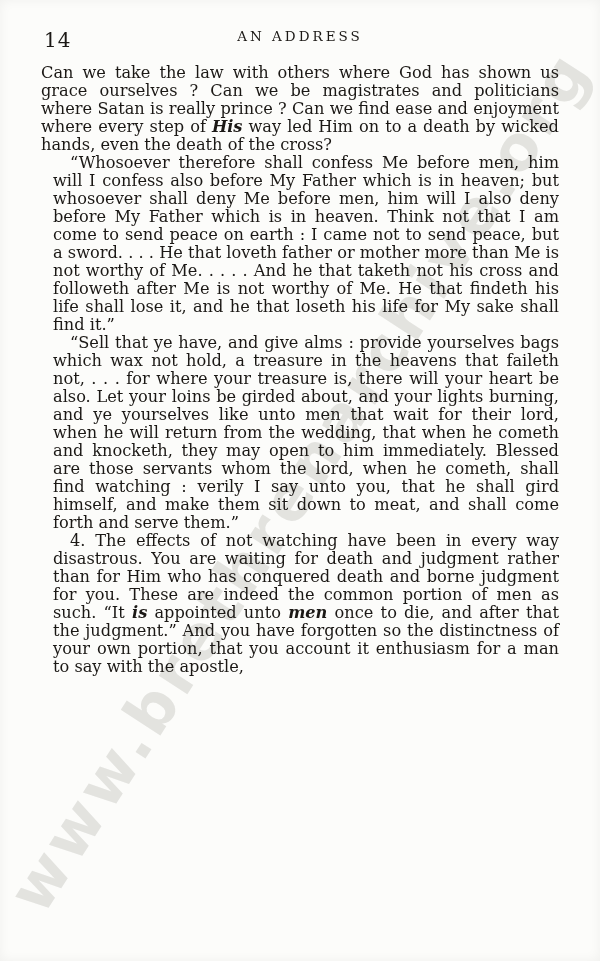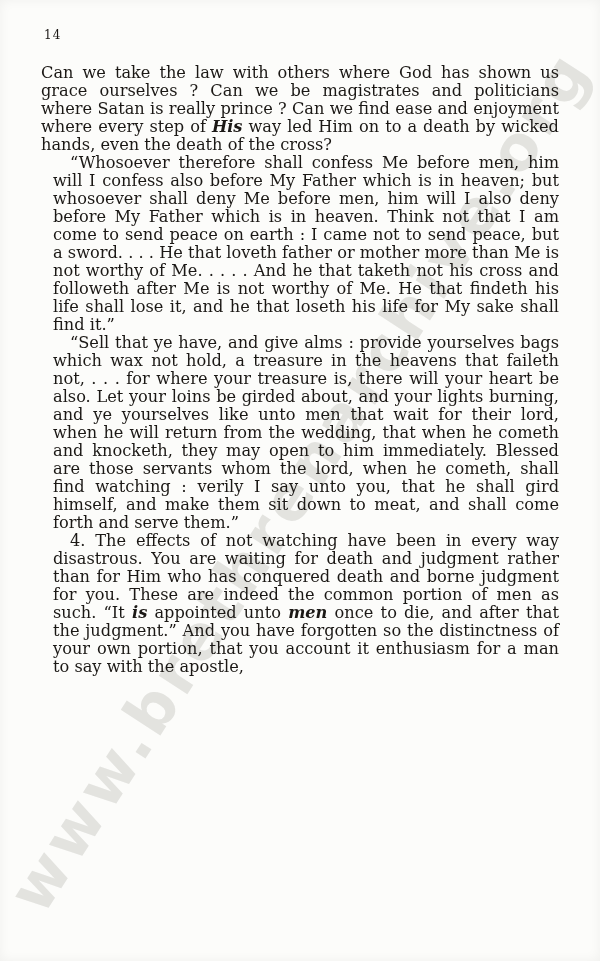--- a/index.html
+++ b/index.html
@@ -35,21 +35,21 @@
   .header {
     position: relative;
     height: 26px;
     margin-bottom: 12px;
     z-index: 1;
   }
   .pagenum {
     position: absolute;
     left: 3px;
     top: 2px;
-    font-size: 12px;
+    font-size: 20px;
     letter-spacing: 1px;
   }
   .title {
     position: absolute;
     left: 0;
     right: 0;
     top: 2px;
     text-align: center;
     font-size: 13.5px;
     letter-spacing: 3px;
@@ -68,20 +68,21 @@
   .para.indent { text-indent: 17px; margin-left: 12px; }
   .para em { font-style: italic; font-weight: 600; }
 </style>
 </head>
 <body>
 
 <div class="page">
   <div class="watermark">www.brethrenarchive.org</div>
   <header class="header">
     <span class="pagenum">14</span>
+    <span class="title">AN ADDRESS</span>
   </header>
   <main class="body">
       <p class="para"><span>Can we take the law with others where God has shown us grace ourselves ?  Can we be magistrates and politicians where Satan is really prince ?  Can we find ease and enjoyment where every step of </span><em>His</em><span> way led Him on to a death by wicked hands, even the death of the cross?</span></p>
       <p class="para indent"><span>“Whosoever therefore shall confess Me before men, him will I confess also before My Father which is in heaven; but whosoever shall deny Me before men, him will I also deny before My Father which is in heaven.  Think not that I am come to send peace on earth : I came not to send peace, but a sword. . . .  He that loveth father or mother more than Me is not worthy of Me. . . . .  And he that taketh not his cross and followeth after Me is not worthy of Me.  He that findeth his life shall lose it, and he that loseth his life for My sake shall find it.”</span></p>
       <p class="para indent"><span>“Sell that ye have, and give alms : provide yourselves bags which wax not hold, a treasure in the heavens that faileth not, . . . for where your treasure is, there will your heart be also.  Let your loins be girded about, and your lights burning, and ye yourselves like unto men that wait for their lord, when he will return from the wedding, that when he cometh and knocketh, they may open to him immediately.  Blessed are those servants whom the lord, when he cometh, shall find watching : verily I say unto you, that he shall gird himself, and make them sit down to meat, and shall come forth and serve them.”</span></p>
       <p class="para indent"><span>4. The effects of not watching have been in every way disastrous.  You are waiting for death and judgment rather than for Him who has conquered death and borne judgment for you.  These are indeed the common portion of men as such.  “It </span><em>is</em><span> appointed unto </span><em>men</em><span> once to die, and after that the judgment.”  And you have forgotten so the distinctness of your own portion, that you account it enthusiasm for a man to say with the apostle,</span></p>
     </main>
 </div>
 
 </body></html>

